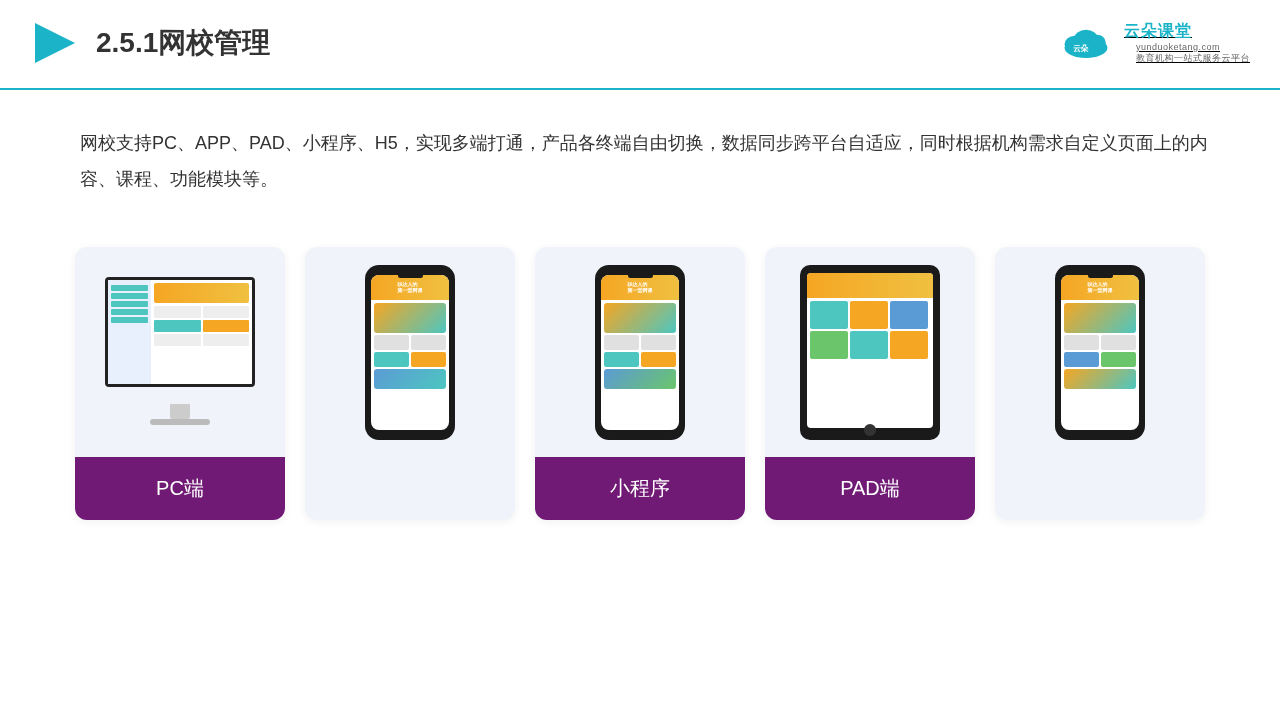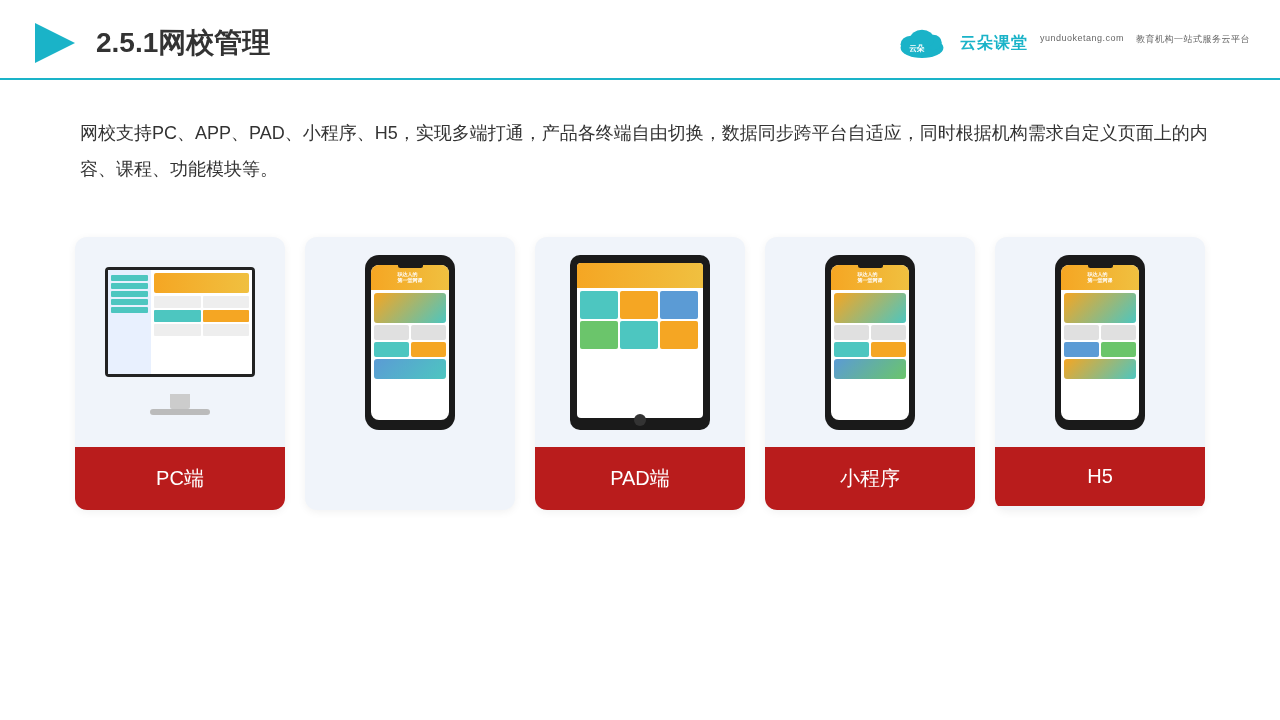--- a/index.html
+++ b/index.html
@@ -10,21 +10,21 @@
       font-family: 'Microsoft YaHei', 'PingFang SC', sans-serif;
       overflow: hidden;
       position: relative;
     }
 
     
     .header {
       display: flex;
       align-items: center;
       justify-content: space-between;
-      padding: 18px 30px 10px 30px;
+      padding: 18px 30px 20px 30px;
       border-bottom: 2px solid #1ab3c8;
       position: relative;
     }
 
     .header-left {
       display: flex;
       align-items: center;
       gap: 16px;
     }
 
@@ -45,22 +45,23 @@
       gap: 8px;
     }
 
     .logo-cloud {
       width: 60px;
       height: 40px;
     }
 
     .logo-text-area {
       display: flex;
-      flex-direction: row;
+      flex-direction: column;
       align-items: flex-start;
+      text-decoration: underline;
     }
 
     .logo-name {
       font-size: 16px;
       color: #1ab3c8;
       font-weight: bold;
       letter-spacing: 1px;
     }
 
     .logo-sub {
@@ -102,21 +103,21 @@
       width: 100%;
       height: 210px;
       display: flex;
       align-items: center;
       justify-content: center;
       padding: 15px;
     }
 
     .card-label {
       width: 100%;
-      background: #b91c1c;
+      background: #701a75;
       color: white;
       text-align: center;
       font-size: 20px;
       padding: 18px 10px;
       font-weight: 500;
     }
 
     
     .monitor-mockup {
       width: 170px;
@@ -415,20 +416,44 @@
             </div>
             <div class="phone-content-row">
               <div class="phone-content-item" style="background:#4dc6c0"></div>
               <div class="phone-content-item" style="background:#f5a623"></div>
             </div>
             <div class="phone-content-card" style="background:linear-gradient(135deg,#5b9bd5,#4dc6c0);height:20px"></div>
           </div>
         </div>
       </div>
     </div>
+  </div>
+
+  <div class="card">
+    <div class="card-image-area">
+      <div class="phone-mockup">
+        <div class="phone-notch"></div>
+        <div class="phone-screen">
+          <div class="phone-screen-header">职达人的<br>第一堂网课</div>
+          <div class="phone-screen-content">
+            <div class="phone-content-card"></div>
+            <div class="phone-content-row">
+              <div class="phone-content-item"></div>
+              <div class="phone-content-item"></div>
+            </div>
+            <div class="phone-content-row">
+              <div class="phone-content-item" style="background:#4dc6c0"></div>
+              <div class="phone-content-item" style="background:#f5a623"></div>
+            </div>
+            <div class="phone-content-card" style="background:linear-gradient(135deg,#5b9bd5,#6bc56b);height:20px"></div>
+          </div>
+        </div>
+      </div>
+    </div>
+    <div class="card-label">小程序</div>
   </div>
 
   <div class="card">
     <div class="card-image-area">
       <div class="tablet-mockup">
         <div class="tablet-screen">
           <div class="tablet-screen-header"></div>
           <div class="tablet-screen-content">
             <div class="tablet-content-block"></div>
             <div class="tablet-content-block orange"></div>
@@ -450,48 +475,23 @@
         <div class="phone-notch"></div>
         <div class="phone-screen">
           <div class="phone-screen-header">职达人的<br>第一堂网课</div>
           <div class="phone-screen-content">
             <div class="phone-content-card"></div>
             <div class="phone-content-row">
               <div class="phone-content-item"></div>
               <div class="phone-content-item"></div>
             </div>
             <div class="phone-content-row">
-              <div class="phone-content-item" style="background:#4dc6c0"></div>
-              <div class="phone-content-item" style="background:#f5a623"></div>
-            </div>
-            <div class="phone-content-card" style="background:linear-gradient(135deg,#5b9bd5,#6bc56b);height:20px"></div>
-          </div>
-        </div>
-      </div>
-    </div>
-    <div class="card-label">小程序</div>
-  </div>
-
-  <div class="card">
-    <div class="card-image-area">
-      <div class="phone-mockup">
-        <div class="phone-notch"></div>
-        <div class="phone-screen">
-          <div class="phone-screen-header">职达人的<br>第一堂网课</div>
-          <div class="phone-screen-content">
-            <div class="phone-content-card"></div>
-            <div class="phone-content-row">
-              <div class="phone-content-item"></div>
-              <div class="phone-content-item"></div>
-            </div>
-            <div class="phone-content-row">
               <div class="phone-content-item" style="background:#5b9bd5"></div>
               <div class="phone-content-item" style="background:#6bc56b"></div>
             </div>
             <div class="phone-content-card" style="background:linear-gradient(135deg,#f5a623,#4dc6c0);height:20px"></div>
           </div>
         </div>
       </div>
     </div>
-    <div class="card-label">H5</div>
   </div>
 
 </div>
 
 </body></html>

